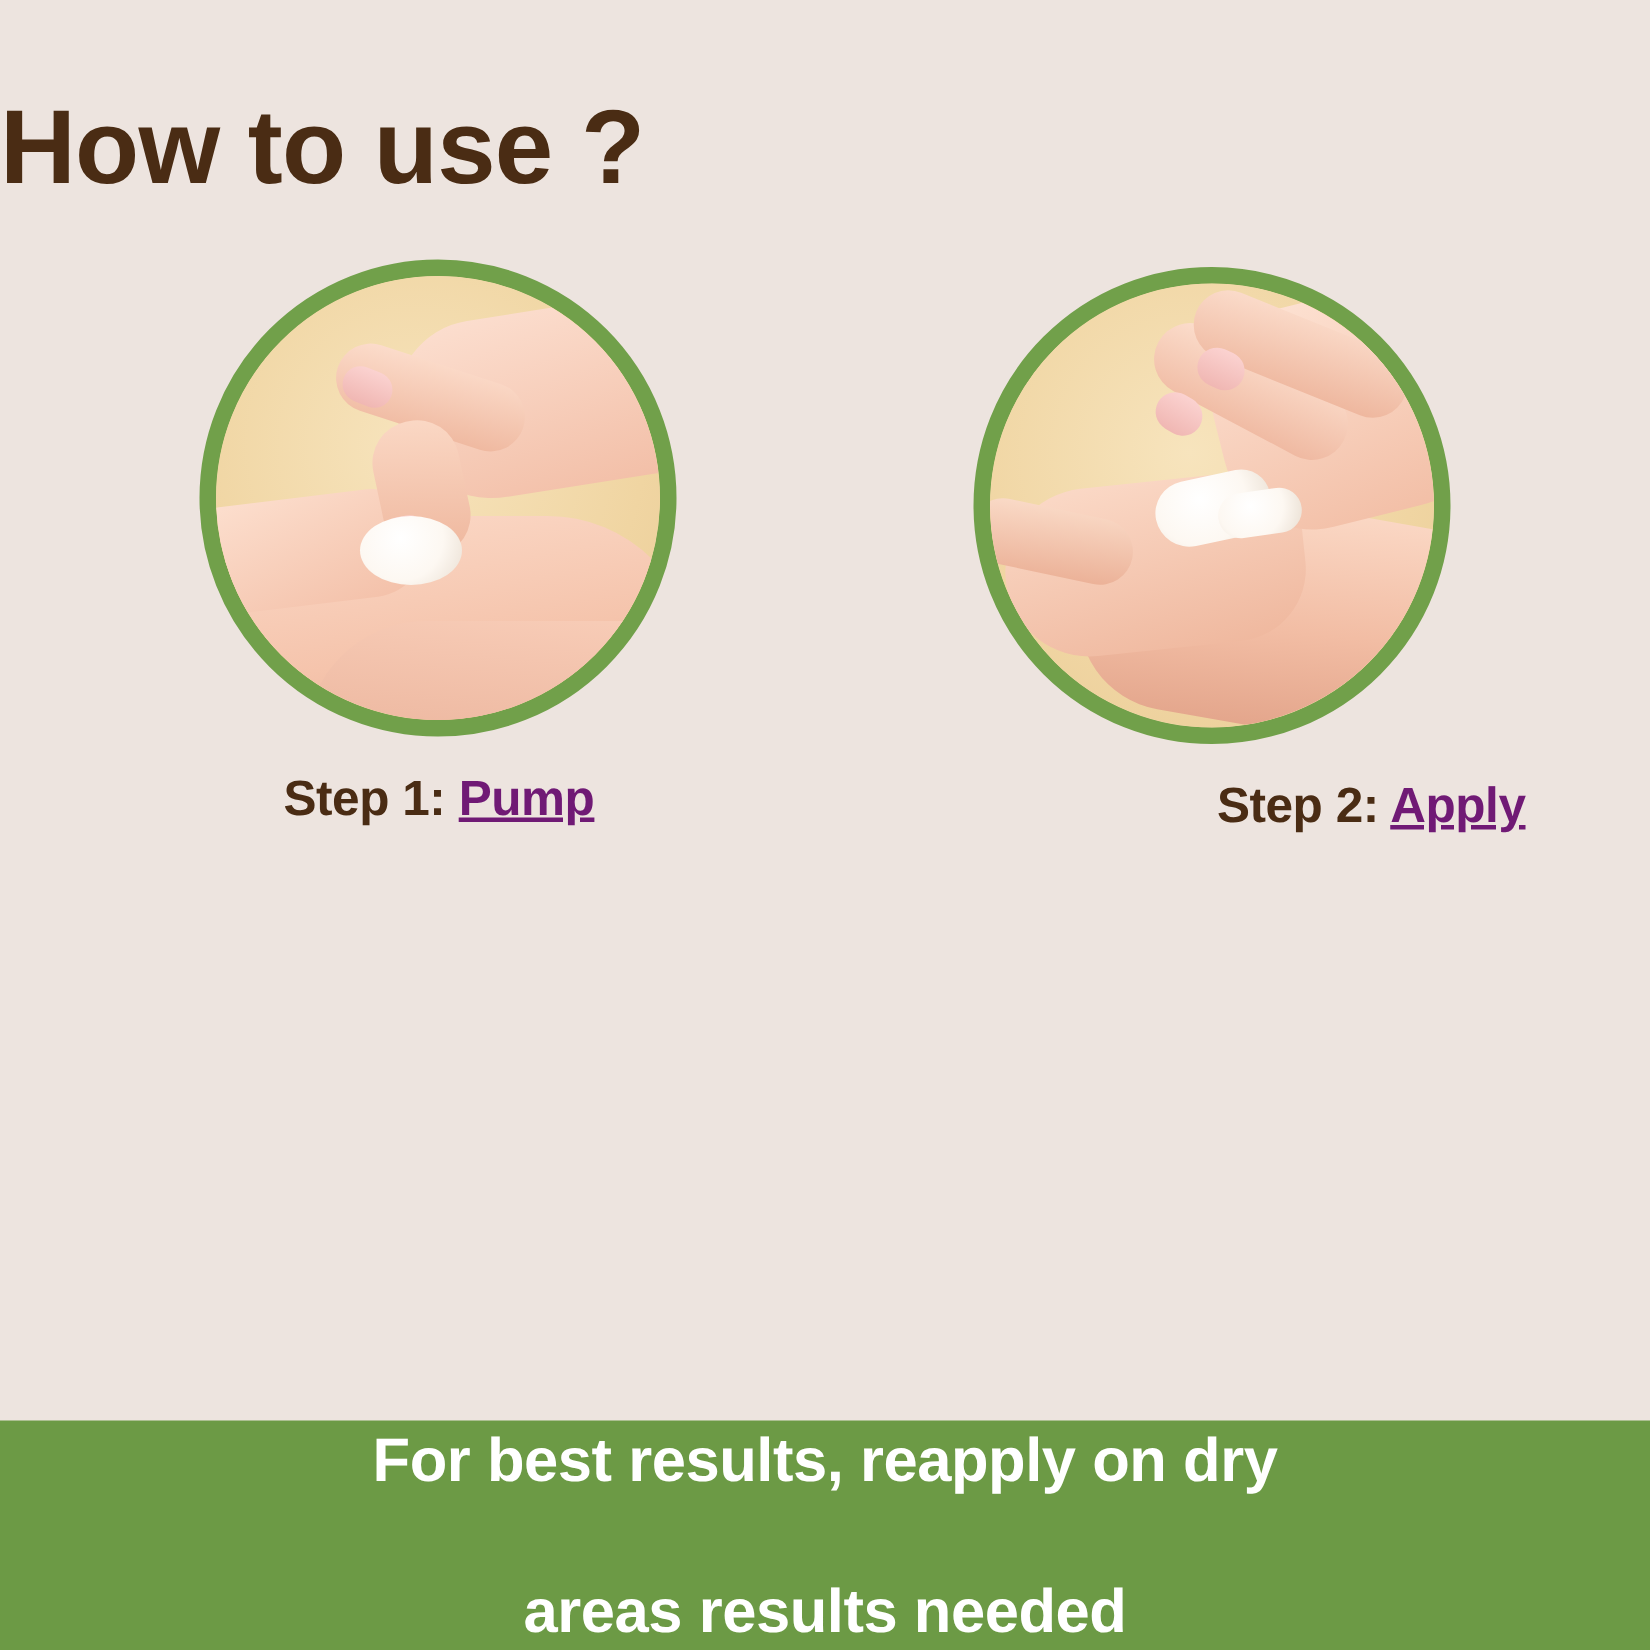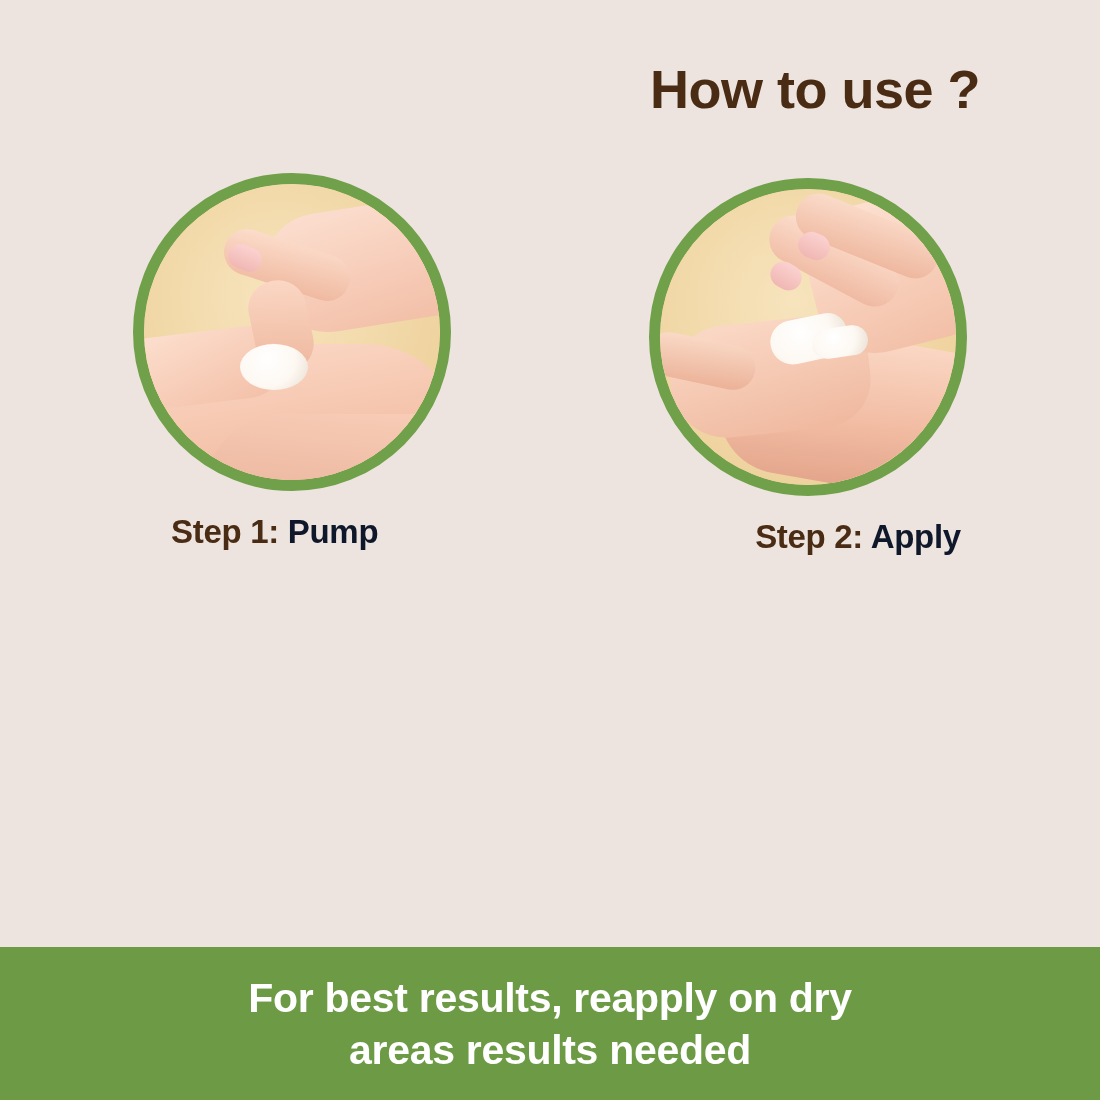--- a/index.html
+++ b/index.html
@@ -21,22 +21,22 @@
     width: 1100px;
     height: 1100px;
   }
 
   
   .title {
     position: absolute;
     top: 58px;
     left: 0;
     width: 980px;
-    text-align: right;
-    font-size: 54px;
+    text-align: left;
+    font-size: 70px;
     font-weight: bold;
     letter-spacing: -0.5px;
     color: #4A2C14;
   }
 
   
   .step {
     position: absolute;
   }
   .step-1 { left: 133px; top: 173px; }
@@ -80,39 +80,39 @@
     position: absolute;
     width: 318px;
     text-align: center;
     top: 340px;
     left: 0;
     font-size: 33px;
     font-weight: bold;
     white-space: nowrap;
     letter-spacing: -0.3px;
   }
-  .label .dark { color: #4A2C14; }
-  .label .green { color: #0f172a; }
+  .label .dark { color: #4A2C14; margin-left: 18px; }
+  .label .green { color: #701a75; text-decoration: underline; }
 
   .step-1 .label { left: 38px; width: 318px; text-align: left; }
-  .step-2 .label { left: 50px; width: 318px; text-align: center; }
+  .step-2 .label { left: 50px; width: 318px; text-align: right; }
   .step-3 .label { left: 21px; width: 318px; text-align: left; }
 
   
   .banner {
     position: absolute;
     left: 0;
     top: 947px;
     width: 1100px;
     height: 153px;
     background: #6C9A45;
     display: flex;
     flex-direction: column;
     align-items: center;
-    justify-content: center;
+    justify-content: space-between;
   }
   .banner-line {
     color: #FFFFFF;
     font-size: 41px;
     font-weight: bold;
     line-height: 52px;
     text-align: center;
     letter-spacing: -0.3px;
   }
 </style>

